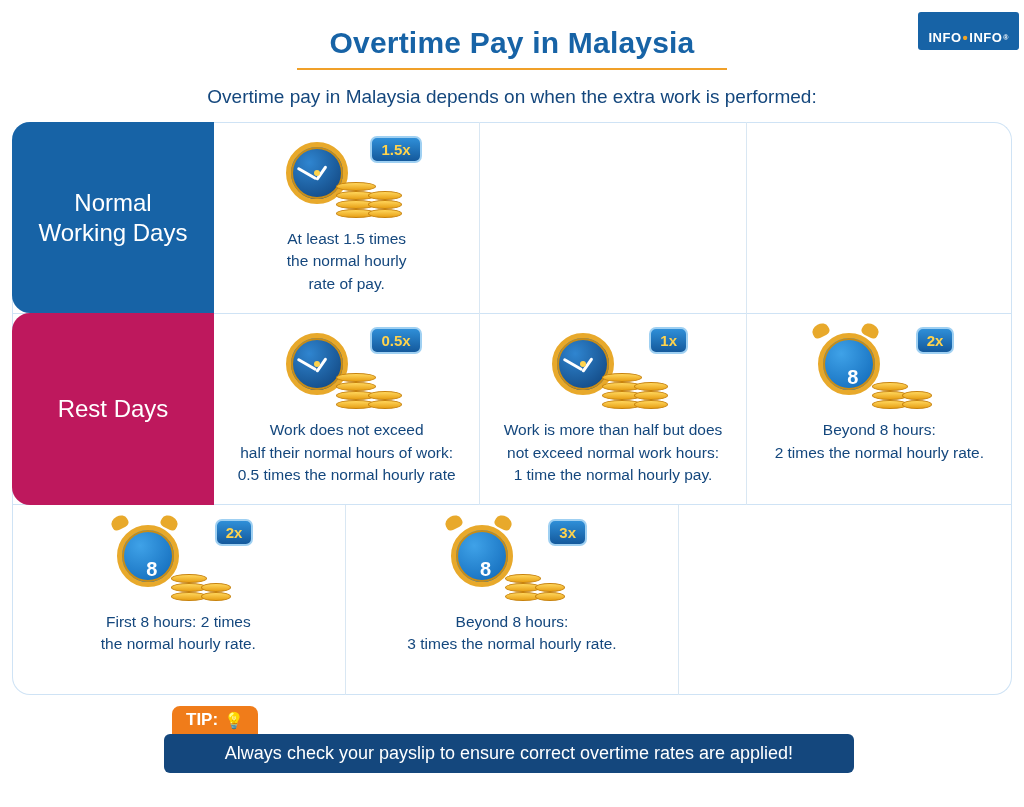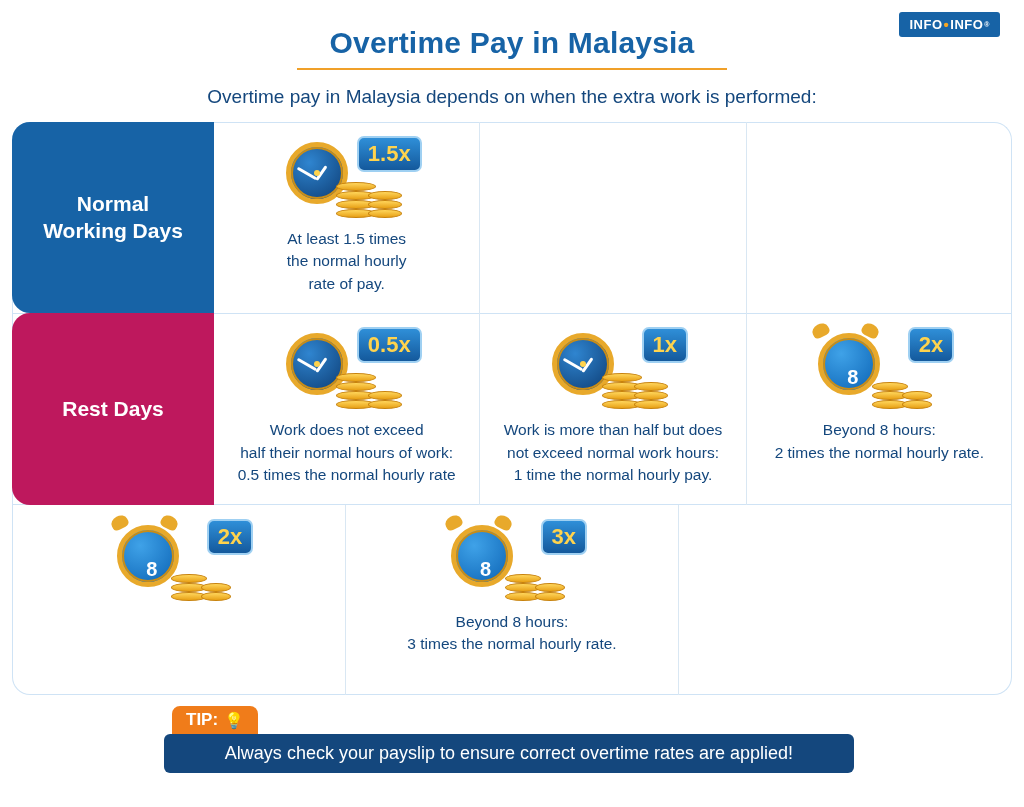--- a/index.html
+++ b/index.html
@@ -9,27 +9,27 @@
     background: #ffffff;
     font-family: "Liberation Sans", sans-serif;
     overflow: hidden;
     position: relative;
   }
 
   
   .logo {
     position: absolute;
     top: 12px;
-    right: 24px;
+    right: 5px;
     background: #1763a6;
     color: #ffffff;
     font-size: 13px;
     font-weight: bold;
     letter-spacing: 0.5px;
-    padding: 5px 10px 5px 10px;
+    padding: 18px 10px 5px 10px;
     border-radius: 3px;
     display: flex;
     align-items: center;
     gap: 1px;
   }
   .logo .info { color: #ffffff; }
   .logo .dot { color: #f5a623; font-size: 15px; line-height: 1; }
   .logo .tech { color: #ffffff; }
   .logo .reg { font-size: 7px; vertical-align: super; color: #ffffff; }
 
@@ -75,22 +75,22 @@
   .row-1 .row-panel { border-radius: 18px 18px 0 0; border-bottom: none; }
   .row-2 .row-panel { border-radius: 0; }
   .row-3 .row-panel { border-radius: 0 0 18px 18px; border-top: none; }
 
   .label-cell {
     position: relative;
     z-index: 3;
     width: 202px;
     flex: 0 0 202px;
     color: #ffffff;
-    font-size: 21px;
-    font-weight: bold;
+    font-size: 24px;
+    font-weight: normal;
     display: flex;
     align-items: center;
     justify-content: center;
     text-align: center;
     line-height: 1.25;
     border-radius: 18px 0 0 18px;
   }
   .row-1 .label-cell { background: #1763a6; border-radius: 18px 0 0 18px; }
   .row-2 .label-cell { background: #be185d; border-radius: 18px 0 0 18px; }
   .row-3 .label-cell { background: #46a055; border-radius: 18px 0 0 18px; }
@@ -163,21 +163,21 @@
     height: 9px;
     border-radius: 50%;
     background: linear-gradient(#ffd65c, #e8a117);
     border: 1px solid #c8830d;
   }
   .badge {
     position: absolute;
     right: 0; top: 0;
     background: linear-gradient(#2f8fd8, #14599c);
     color: #ffd34d;
-    font-size: 22px;
+    font-size: 15px;
     font-weight: bold;
     padding: 3px 9px;
     border-radius: 7px;
     border: 2px solid #9fd0f2;
     white-space: nowrap;
   }
 
   
   .tip-wrap {
     position: absolute;
@@ -328,20 +328,21 @@
           </div>
           <div class="coins">
             <div class="coin" style="left:6px; bottom:2px; width:36px;"></div>
             <div class="coin" style="left:6px; bottom:11px; width:36px;"></div>
             <div class="coin" style="left:6px; bottom:20px; width:36px;"></div>
             <div class="coin" style="left:36px; bottom:2px; width:30px;"></div>
             <div class="coin" style="left:36px; bottom:11px; width:30px;"></div>
           </div>
           <div class="badge">2x</div>
         </div>
+        <div class="cell-text">First 8 hours: 2 times<br>the normal hourly rate.</div>
       </div>
       <div class="cell">
         <div class="icon">
           <div class="bell l"></div>
           <div class="bell r"></div>
           <div class="clock alarm">
             <span class="clock-num">8</span>
           </div>
           <div class="coins">
             <div class="coin" style="left:6px; bottom:2px; width:36px;"></div>

